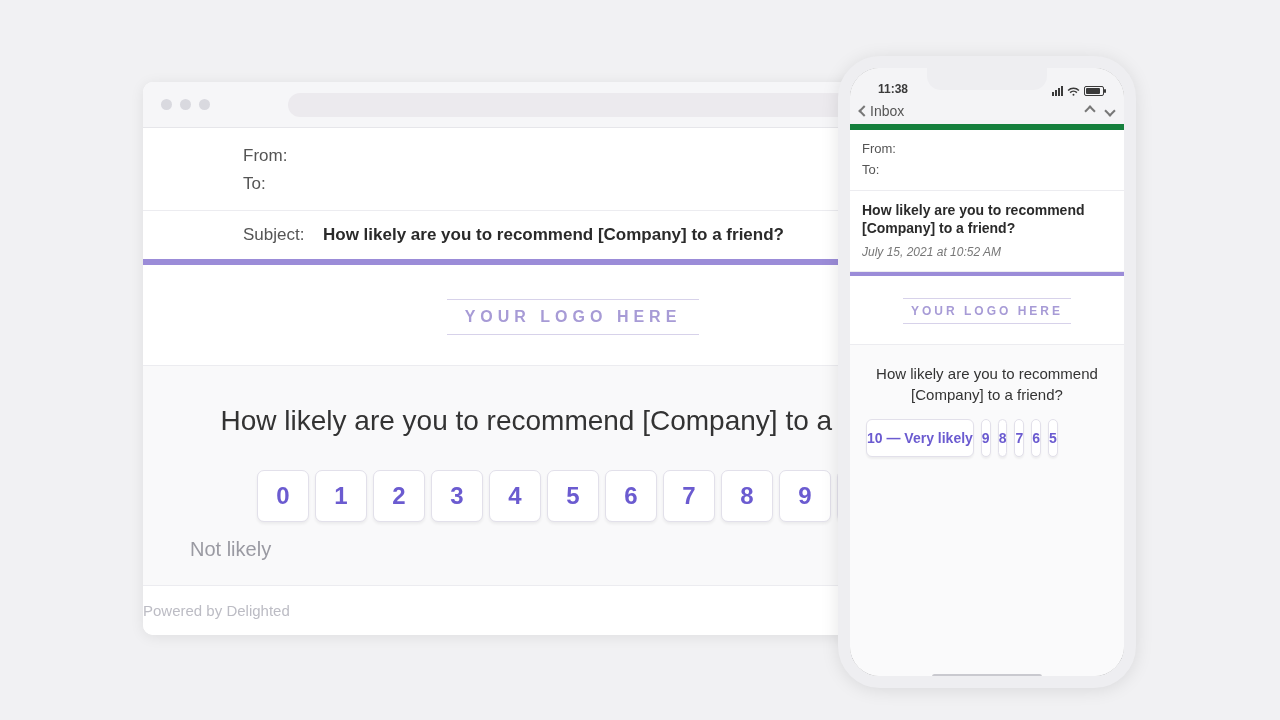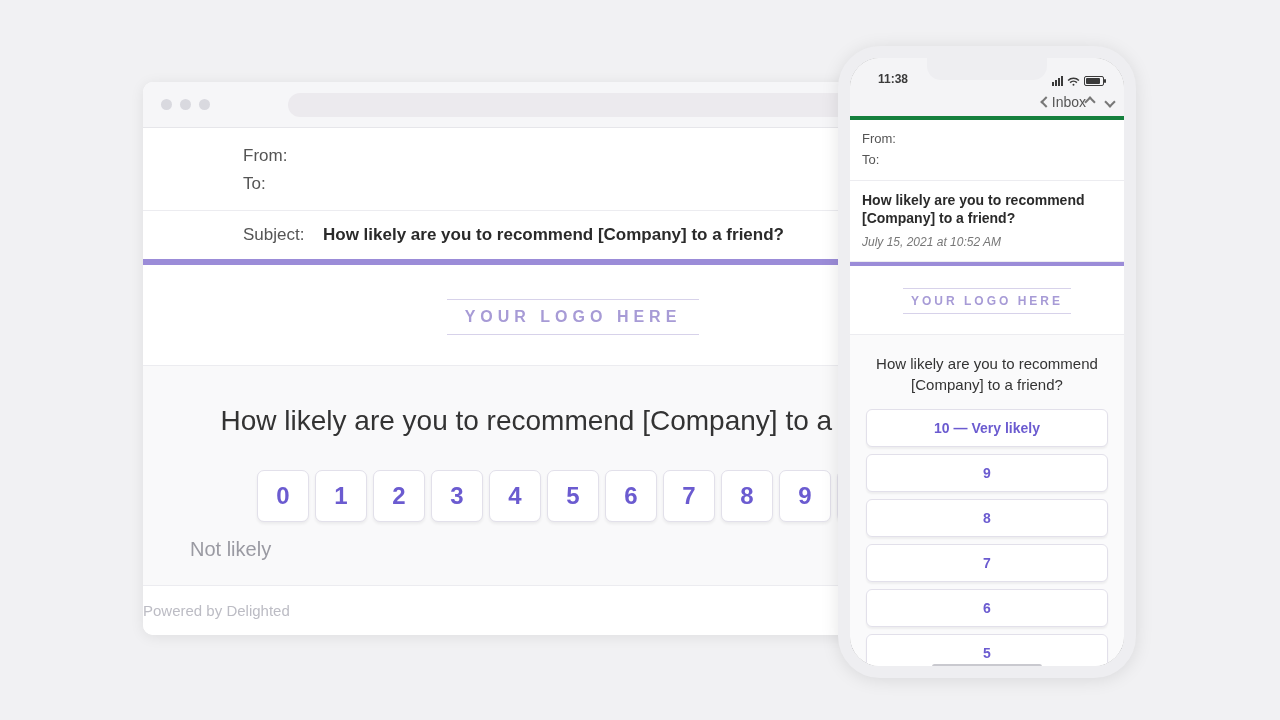--- a/index.html
+++ b/index.html
@@ -130,21 +130,21 @@
     font-size: 15px;
     color: #bcbcc4;
     border-top: 1px solid #ececf0;
     background: #fff;
   }
 
   
   .phone {
     position: absolute;
     left: 838px;
-    top: 46px;
+    top: 56px;
     width: 298px;
     height: 632px;
     background: #737373;
     border: 12px solid #eeeef1;
     border-radius: 42px;
     box-shadow: 0 2px 18px rgba(0,0,0,0.10);
     overflow: hidden;
   }
   .phone-inner { position: relative; width: 100%; height: 100%; background: #fff; }
   .notch {
@@ -172,24 +172,24 @@
   .bars span:nth-child(1){height:4px;} .bars span:nth-child(2){height:6px;}
   .bars span:nth-child(3){height:8px;} .bars span:nth-child(4){height:10px;}
   .wifi { width:13px; height:10px; position:relative; }
   .batt { width:20px; height:10px; border:1px solid #3a3a3a; border-radius:2px; position:relative;}
   .batt::after{content:"";position:absolute;right:-3px;top:2px;width:2px;height:4px;background:#3a3a3a;border-radius:1px;}
   .batt .fill{position:absolute;left:1px;top:1px;bottom:1px;width:14px;background:#3a3a3a;border-radius:1px;}
 
   .mail-nav {
     height: 32px;
     background: #f4f4f6;
-    border-bottom: 4px solid #15803d;
-    display: flex;
-    align-items: center;
-    justify-content: flex-end;
+    border-bottom: 6px solid #15803d;
+    display: flex;
+    align-items: center;
+    justify-content: space-between;
     padding: 0 10px;
     font-size: 14px;
     color: #555;
   }
   .mail-nav-left { display: flex; align-items: center; gap: 2px; cursor:pointer; }
   .mail-nav-right { display: flex; gap: 12px; }
   .chev { display:inline-block; width:8px; height:8px; border-left:2px solid #777; border-bottom:2px solid #777; }
   .chev.left { transform: rotate(45deg); }
   .chev.up { transform: rotate(135deg); }
   .chev.down { transform: rotate(-45deg); }
@@ -240,21 +240,21 @@
     height: 340px;
     overflow: hidden;
     position: relative;
   }
   .phone-question-text {
     font-size: 15px;
     color: #333;
     line-height: 1.4;
     margin-bottom: 14px;
   }
-  .phone-nps-col { display: flex; flex-direction: column; gap: 7px; padding: 0 2px; }
+  .phone-nps-col { display: flex; flex-direction: row; gap: 7px; padding: 0 2px; }
   .phone-nps-btn {
     height: 38px;
     background: #ffffff;
     border: 1px solid #e2e0ea;
     border-radius: 6px;
     font-size: 14px;
     font-weight: 600;
     color: #6b5bd0;
     display: flex;
     align-items: center;

